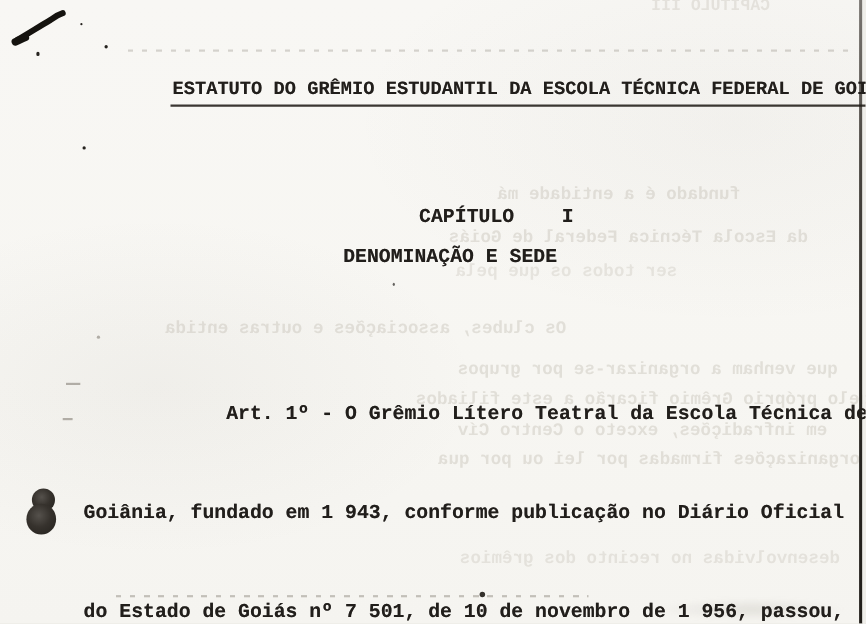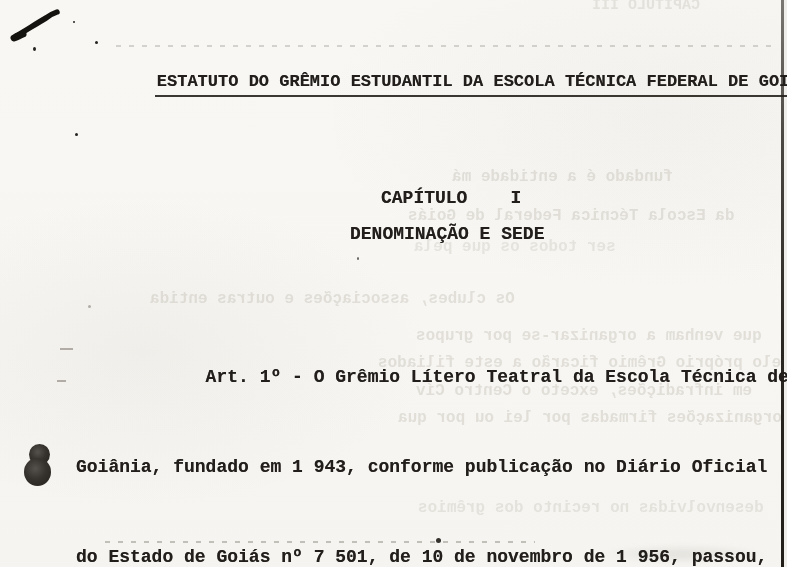--- a/index.html
+++ b/index.html
@@ -22,21 +22,21 @@
     letter-spacing:0;
     text-shadow:0 0 .45px rgba(33,30,27,.6);
   }
   .doc-title{ top:53px; left:114px; font-size:17px; }
   .doc-title .underlined{
     display:inline-block;
     padding:0 4px 4px 2px;
     border-bottom:2.5px solid rgba(32,28,23,.88);
   }
   .chapter-heading{ top:188px; left:361px; font-size:18px;margin-left:20px; }
-  .section-heading{ top:224px; left:350px; font-size:18px; }
+  .section-heading{ top:224px; left:312px; font-size:18px; }
   .body-text{ top:302px; left:76px; font-size:18px; line-height:30px; }
   .body-line{ white-space:pre; }
 
   
   .ghost{
     position:absolute;
     font-weight:700;
     font-size:16px;
     white-space:pre;
     color:#b7b1a5;

